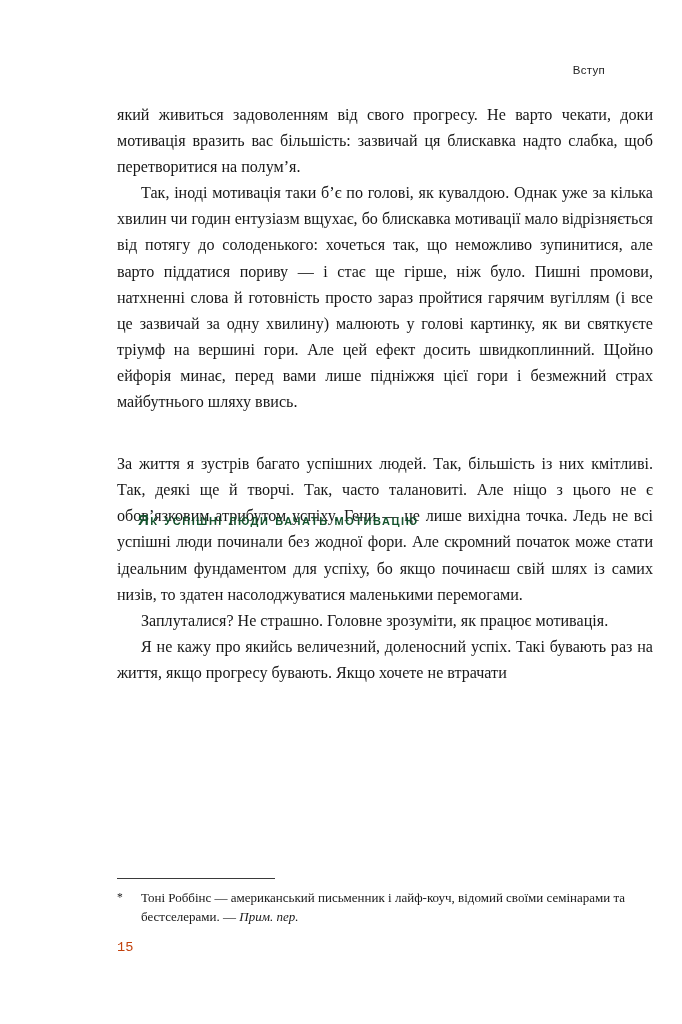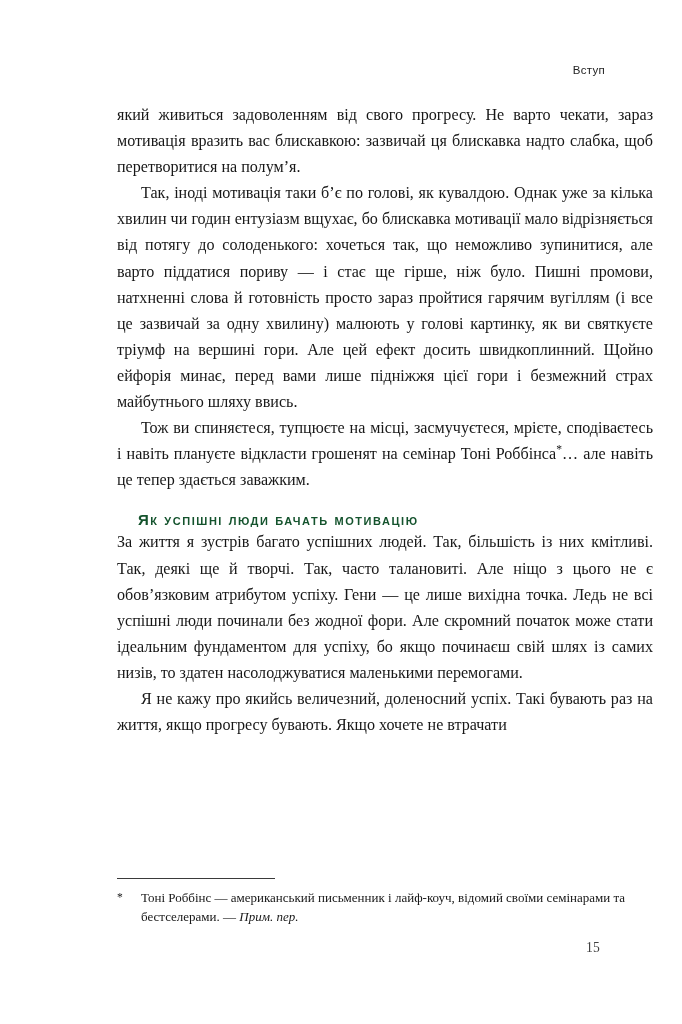--- a/index.html
+++ b/index.html
@@ -120,46 +120,45 @@
   .footnote-text i {
     font-style: italic;
   }
 
   
   .folio {
     position: absolute;
     left: 74px;
     top: 928px;
     width: 483px;
-    text-align: right;
-    font-family: Liberation Serif, serif;
+    font-family: Liberation Mono, monospace;
     font-size: 13.6px;
-    color: #404040;
+    color: #c2410c;
     letter-spacing: 0.2px;
   }
 </style>
 </head>
 <body>
 
 <div class="page">
 
   <div class="running-header">Вступ</div>
 
   <div class="text-column">
 
-    <p class="body-par no-indent">який живиться задоволенням від свого прогресу. Не варто чекати, зараз мотивація вразить вас блискавкою: зазвичай ця блискавка надто слабка, щоб перетворитися на полум’я.</p>
+    <p class="body-par no-indent">який живиться задоволенням від свого прогресу. Не варто чекати, доки мотивація вразить вас більшість: зазвичай ця блискавка надто слабка, щоб перетворитися на полум’я.</p>
 
     <p class="body-par">Так, іноді мотивація таки б’є по голові, як кувалдою. Однак уже за кілька хвилин чи годин ентузіазм вщухає, бо блискавка мотивації мало відрізняється від потягу до солоденького: хочеться так, що неможливо зупинитися, але варто піддатися пориву — і стає ще гірше, ніж було. Пишні промови, натхненні слова й готовність просто зараз пройтися гарячим вугіллям (і все це зазвичай за одну хвилину) малюють у голові картинку, як ви святкуєте тріумф на вершині гори. Але цей ефект досить швидкоплинний. Щойно ейфорія минає, перед вами лише підніжжя цієї гори і безмежний страх майбутнього шляху ввись.</p>
 
-    <p class="body-par"><span>Тож ви спиняєтеся, тупцюєте на місці, засмучуєтеся, мрієте, сподіваєтесь і навіть плануєте відкласти грошенят на семінар Тоні Роббінса</span><sup class="fn-ref">*</sup><span>… але навіть це тепер здається заважким.</span></p>
 
     <div style="height:36px"></div>
 
     <p class="body-par no-indent">За життя я зустрів багато успішних людей. Так, більшість із них кмітливі. Так, деякі ще й творчі. Так, часто талановиті. Але ніщо з цього не є обов’язковим атрибутом успіху. Гени — це лише вихідна точка. Ледь не всі успішні люди починали без жодної фори. Але скромний початок може стати ідеальним фундаментом для успіху, бо якщо починаєш свій шлях із самих низів, то здатен насолоджуватися маленькими перемогами.</p>
 
+    <p class="body-par">Заплуталися? Не страшно. Головне зрозуміти, як працює мотивація.</p>
 
 
     <p class="body-par">Я не кажу про якийсь величезний, доленосний успіх. Такі бувають раз на життя, якщо прогресу бувають. Якщо хочете не втрачати</p>
 
   </div>
 
   <h2 class="section-heading">Як успішні люди бачать мотивацію</h2>
 
   <div class="footnote-block">
     <div class="footnote-rule"></div>

